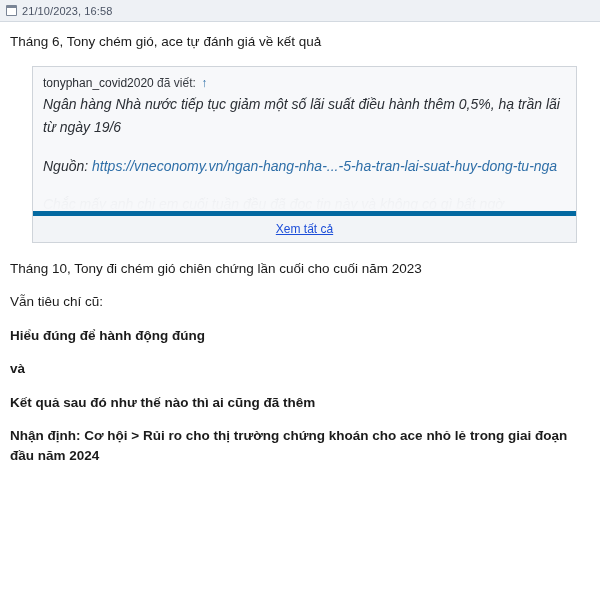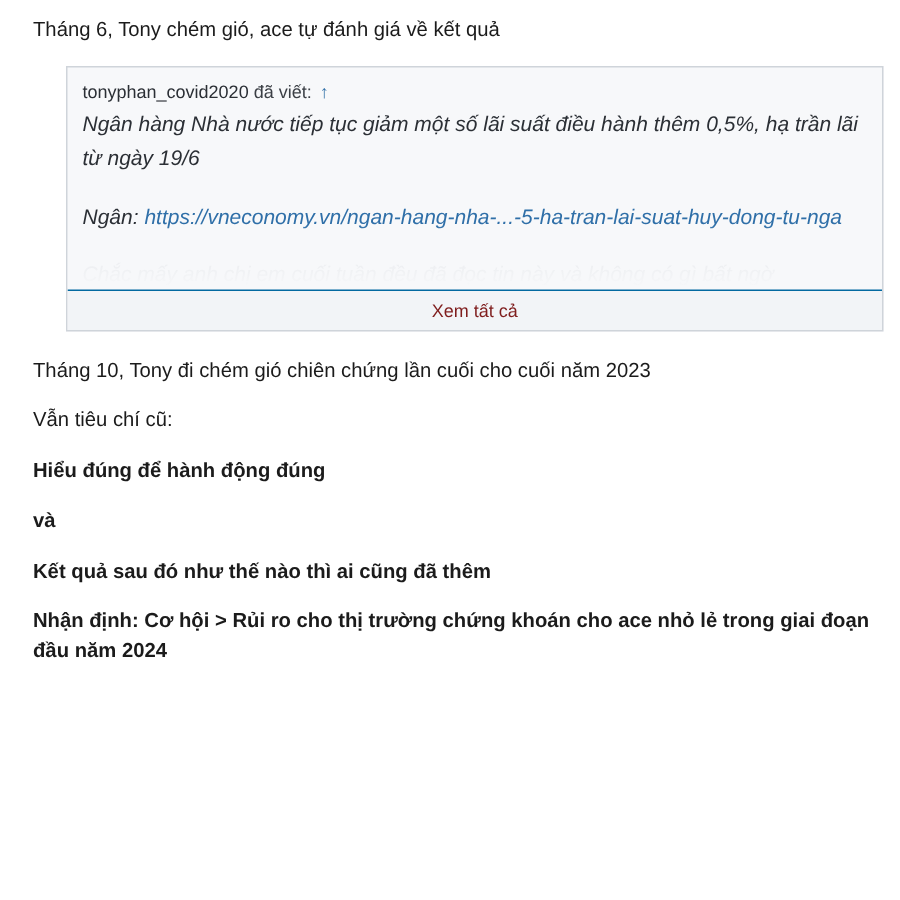--- a/index.html
+++ b/index.html
@@ -47,21 +47,21 @@
   }
   .meta-bar .timestamp {
     font-size: 11px;
     color: #4a5364;
     letter-spacing: 0.1px;
     white-space: nowrap;
   }
 
   
   .content {
-    padding: 10px 10px 0 22px;
+    padding: 10px 10px 0 10px;
     box-sizing: border-box;
   }
 
   .para {
     font-size: 13.5px;
     line-height: 1.45;
     color: #1b1b1b;
     margin: 0 0 14px 0;
   }
   .para.bold {
@@ -133,53 +133,58 @@
     font-size: 14px;
     color: #b3b8bf;
     white-space: nowrap;
   }
   .quote-expand {
     position: absolute;
     left: 0;
     right: 0;
     bottom: 0;
     height: 26px;
-    border-top: 1px solid #0369a1;
+    border-top: 5px solid #0369a1;
     background: #f2f4f7;
     display: flex;
     align-items: center;
     justify-content: center;
     font-size: 12px;
-    color: #7f1d1d;
+    color: #1d4ed8;
     cursor: pointer;
+    text-decoration: underline;
   }
 </style>
 </head>
 <body>
 
 <div class="page">
 
+  <div class="meta-bar">
+    <span class="cal-icon"></span>
+    <span class="timestamp">21/10/2023, 16:58</span>
+  </div>
 
   <div class="content">
 
     <p class="para">Tháng 6, Tony chém gió, ace tự đánh giá về kết quả</p>
 
     <div class="quote">
       <div class="quote-head">
         <span class="author">tonyphan_covid2020</span>
         <span>đã viết:</span>
         <span class="arrow">↑</span>
       </div>
 
       <div class="quote-body">
         <div class="quote-line">Ngân hàng Nhà nước tiếp tục giảm một số lãi suất điều hành thêm 0,5%, hạ trần lãi</div>
         <div class="quote-line small-gap">từ ngày 19/6</div>
 
         <div class="quote-line spaced">
-          <span>Ngân:</span>
+          <span>Nguồn:</span>
           <a class="quote-link" href="#">https://vneconomy.vn/ngan-hang-nha-...-5-ha-tran-lai-suat-huy-dong-tu-nga</a>
         </div>
 
         <div class="quote-faded-line">Chắc mấy anh chị em cuối tuần đều đã đọc tin này và không có gì bất ngờ</div>
         <div class="quote-fade"></div>
 
         <div class="quote-expand">Xem tất cả</div>
       </div>
     </div>
 

